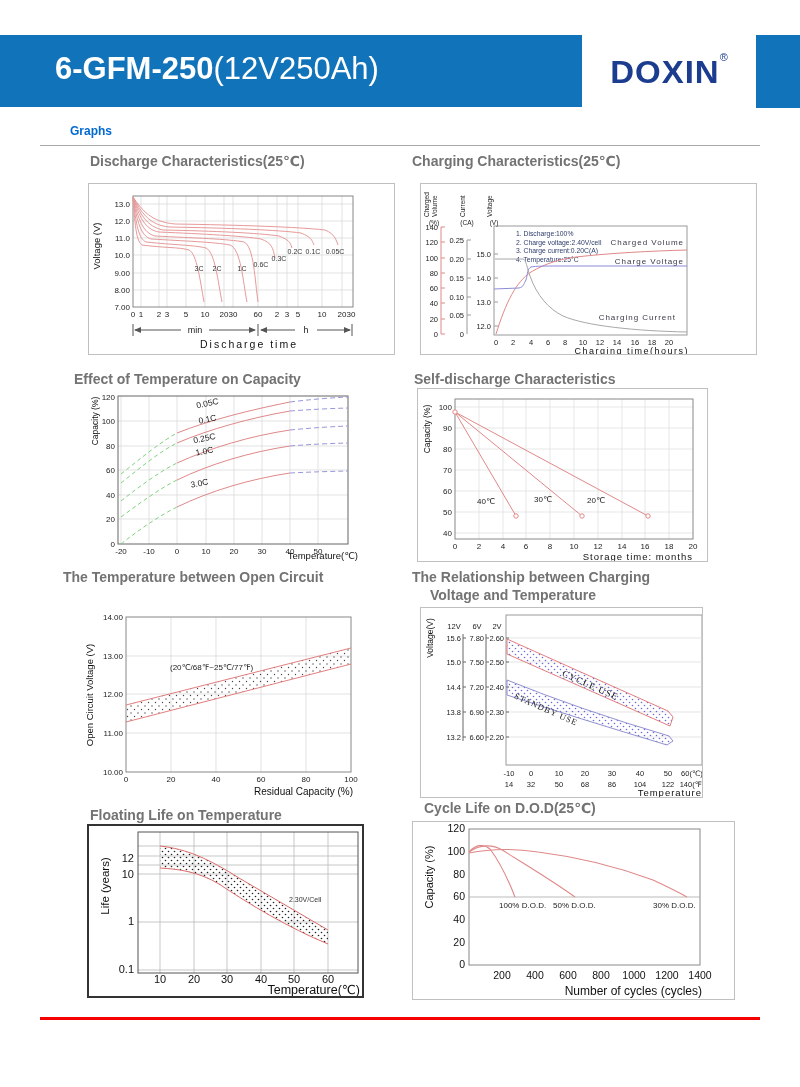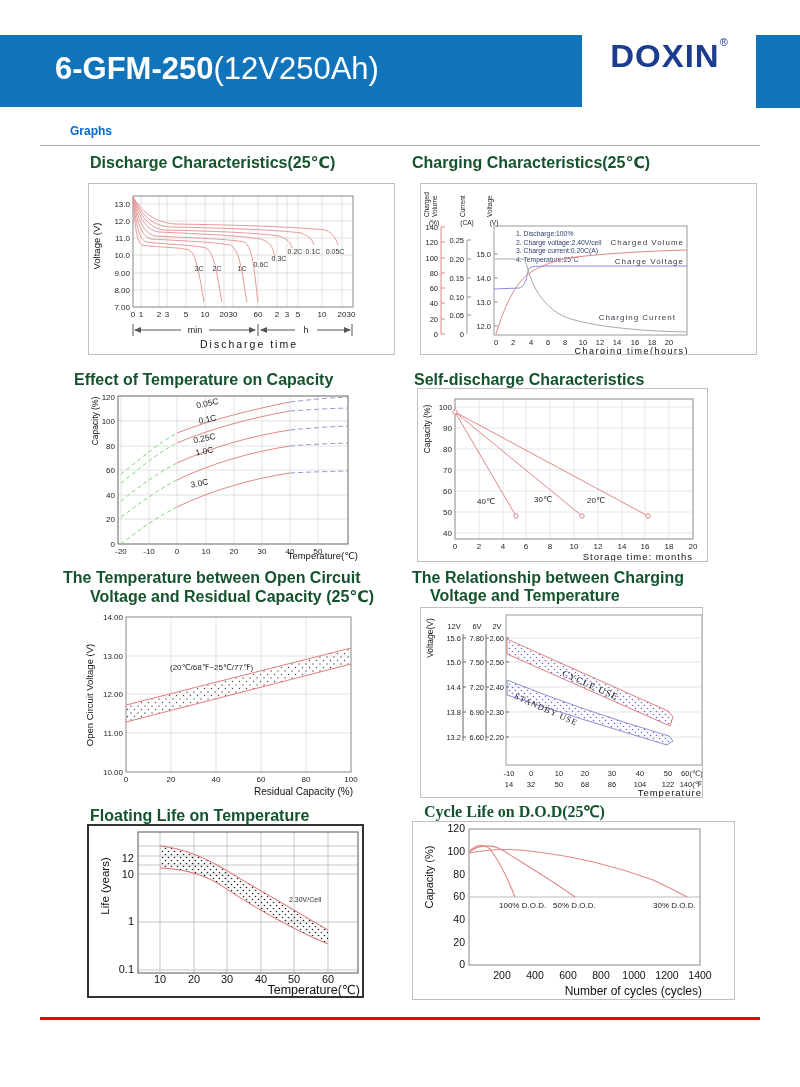--- a/index.html
+++ b/index.html
@@ -4,32 +4,32 @@
 <style>
   html,body{margin:0;padding:0;background:#fff;}
   .page{position:relative;width:800px;height:1087px;background:#fff;overflow:hidden;
         font-family:"Liberation Sans","DejaVu Sans",sans-serif;margin-top:35px;}
   
   .hdr-blue-main{position:absolute;left:0;top:0;width:582px;height:72px;background:#1173b9;}
   .hdr-blue-corner{position:absolute;left:756px;top:0;width:44px;height:73px;background:#1173b9;}
   .hdr-title{position:absolute;left:55px;top:16px;color:#fff;font-size:31px;white-space:nowrap;}
   .hdr-title .model{font-weight:bold;}
   .logo-box{position:absolute;left:582px;top:0;width:174px;height:72px;background:#fff;
-            display:flex;justify-content:center;}
+            display:flex;align-items:center;justify-content:center;}
   .logo{color:#1c3d8f;font-weight:800;font-size:33px;letter-spacing:1px;transform:scaleY(.96);}
   .logo .reg{font-size:11px;font-weight:400;vertical-align:22px;letter-spacing:0;}
   
   .graphs-label{position:absolute;left:70px;top:89px;color:#0069d2;font-weight:bold;font-size:12px;}
   .graphs-rule{position:absolute;left:40px;top:110px;width:720px;height:1px;background:#aaa;}
   .red-rule{position:absolute;left:40px;top:982px;width:720px;height:3px;background:#f50000;}
   
   .panel{position:absolute;box-sizing:border-box;background:#fff;}
   .bordered{border:1px solid #c0c0c0;}
   .bordered-dark{border:2px solid #333;}
-  .chart-title{position:absolute;font-weight:bold;font-size:16px;color:#14532d;white-space:nowrap;}
+  .chart-title{position:absolute;font-weight:bold;font-size:14px;color:#737373;white-space:nowrap;}
   svg{position:absolute;left:0;top:0;}
   svg text{font-family:"Liberation Sans","DejaVu Sans",sans-serif;fill:#222;}
   .tk{font-size:8px;}   .tk7{font-size:7.5px;}  .tk65{font-size:6.5px;}
   .tkb{font-size:10.5px;fill:#111;} .tkb2{font-size:11px;fill:#111;}
   .axl{font-size:9.5px;fill:#111;}
   .note{font-size:6.8px;fill:#31406e;}
   .cvlab{font-size:8px;fill:#3a3a4a;letter-spacing:1px;}
   .clab{font-size:7px;fill:#333;}
   .serif{font-family:"Liberation Serif","DejaVu Serif",serif;}
 </style>
@@ -362,21 +362,20 @@
         <text class="tk" x="204" y="160">14</text>
         <text class="tk" x="227" y="160">16</text>
         <text class="tk" x="251" y="160">18</text>
         <text class="tk" x="275" y="160">20</text>
       </g>
       <text x="275" y="171" text-anchor="end" style="font-size:9.5px;letter-spacing:1px;fill:#111">Storage time: months</text>
     </svg>
   </div>
 
   <div class="chart-title" style="left:63px;top:534px;">The Temperature between Open Circuit</div>
-  <div class="chart-title" style="left:90px;top:552px;">Voltage and Residual Capacity (25℃)</div>
   <div class="panel" style="left:63px;top:575px;width:300px;height:190px;">
     <svg width="300" height="190" viewBox="0 0 300 190">
       <defs>
         <pattern id="pdotsA" width="7" height="7" patternUnits="userSpaceOnUse">
           <circle cx="1.5" cy="1.5" r="0.7" fill="#444"></circle>
             <circle cx="5" cy="5" r="0.7" fill="#444"></circle>
         </pattern>
       </defs>
       <g stroke="#d6d6d6" stroke-width="0.7">
         <line x1="108" y1="7" x2="108" y2="162"></line>
@@ -548,21 +547,21 @@
         <text class="tkb2" x="105" y="157">20</text>
         <text class="tkb2" x="138" y="157">30</text>
         <text class="tkb2" x="172" y="157">40</text>
         <text class="tkb2" x="205" y="157">50</text>
         <text class="tkb2" x="239" y="157">60</text>
       </g>
       <text x="271" y="168" text-anchor="end" style="font-size:12.5px;fill:#111">Temperature(℃)</text>
     </svg>
   </div>
 
-  <div class="chart-title" style="left:424px;top:765px;font-family:Liberation Serif, serif;">Cycle Life on D.O.D(25℃)</div>
+  <div class="chart-title" style="left:424px;top:765px;">Cycle Life on D.O.D(25℃)</div>
   <div class="panel bordered" style="left:412px;top:786px;width:323px;height:179px;">
     <svg width="321" height="177" viewBox="0 0 321 177">
       <rect x="56" y="7" width="231" height="136" fill="none" stroke="#888"></rect>
       <line x1="56" y1="75" x2="287" y2="75" stroke="#aaa" stroke-width="0.8"></line>
       <g fill="none" stroke="#e08888" stroke-width="1.1">
         <path d="M56,30 C62,23 70,21 77,27 C86,39 95,57 102,75"></path>
         <path d="M56,30 C67,22 80,22 91,29 C113,43 140,59 162,75"></path>
         <path d="M56,31 C80,26 105,27 125,30 C165,35 205,45 240,58 C253,64 265,70 274,75"></path>
       </g>
       <text class="tk" x="86" y="86">100% D.O.D.</text>

